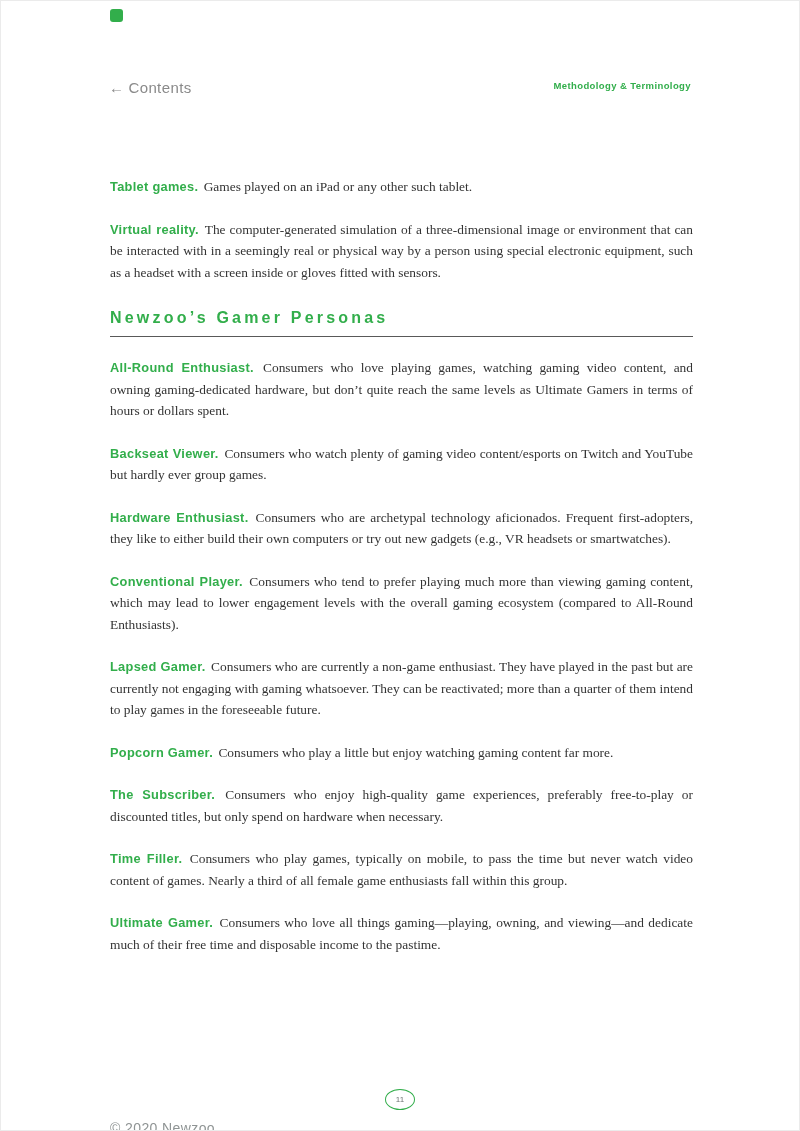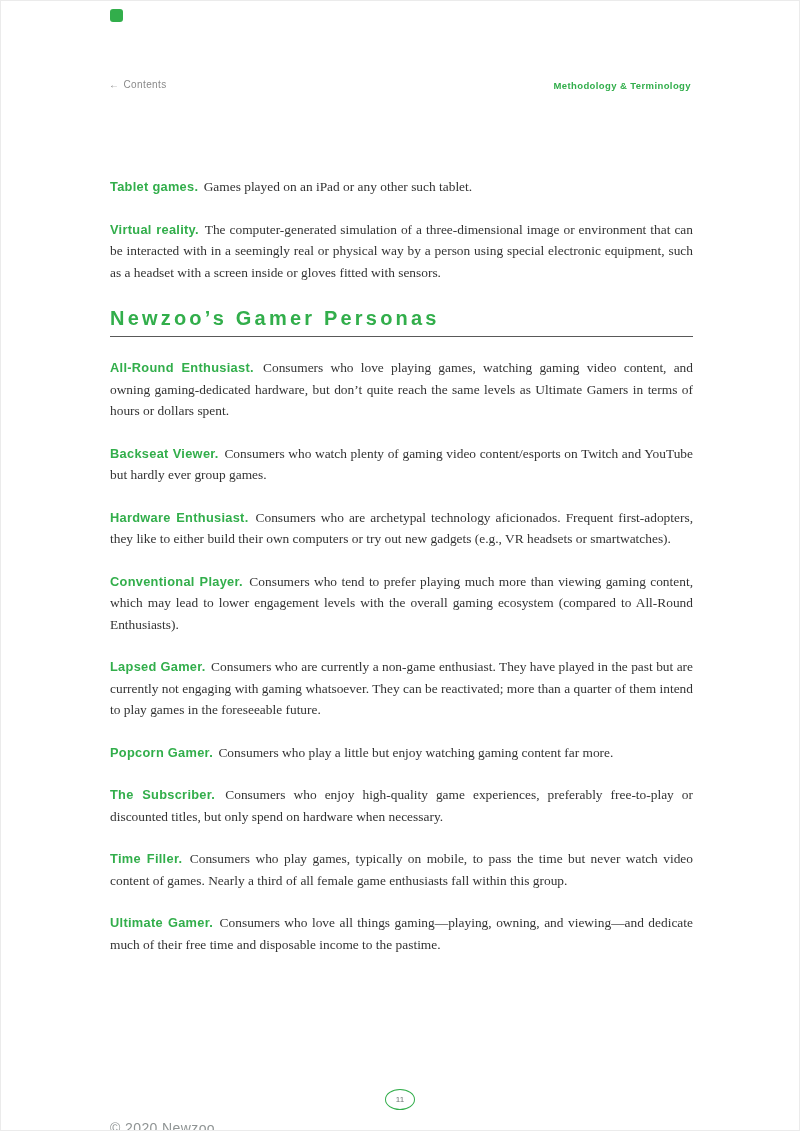--- a/index.html
+++ b/index.html
@@ -20,21 +20,21 @@
   
   .logo-mark{
     position:absolute;left:109px;top:8px;
     width:13px;height:13px;border-radius:3px;
     background:var(--green);
   }
   
   .contents-link{
     position:absolute;left:108px;top:78px;
     font-family:"Liberation Sans", sans-serif;
-    font-size:10px;color:#8a8a8a;
+    font-size:15px;color:#8a8a8a;
     letter-spacing:.4px;text-decoration:none;
     cursor:pointer;
   }
   .contents-link .arrow{margin-right:4px;color:#8a8a8a;}
   .section-label{
     position:absolute;right:108px;top:79px;
     font-family:"Liberation Sans", sans-serif;
     font-size:9.5px;font-weight:700;color:var(--green);
     letter-spacing:.4px;
   }
@@ -49,21 +49,21 @@
   }
   p.entry .term{
     font-family:"Liberation Sans", sans-serif;
     font-weight:700;color:var(--green);
     font-size:12.8px;letter-spacing:.3px;
     margin-right:2px;
   }
   h2.section-title{
     margin:25px 0 0 0;
     font-family:"Liberation Sans", sans-serif;
-    font-size:20px;line-height:20px;font-weight:700;
+    font-size:16px;line-height:20px;font-weight:700;
     color:var(--green);letter-spacing:3.2px;
   }
   .rule{
     height:1px;background:#595959;margin:8px 0 20px 0;
   }
   
   .copyright{
     position:absolute;left:109px;top:1119px;
     font-family:"Liberation Sans", sans-serif;
     font-size:14px;color:var(--gray);letter-spacing:.4px;

